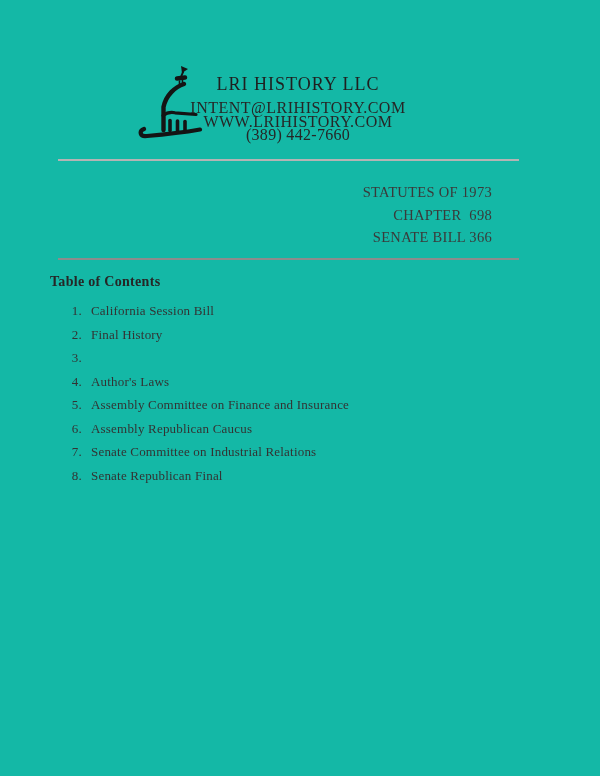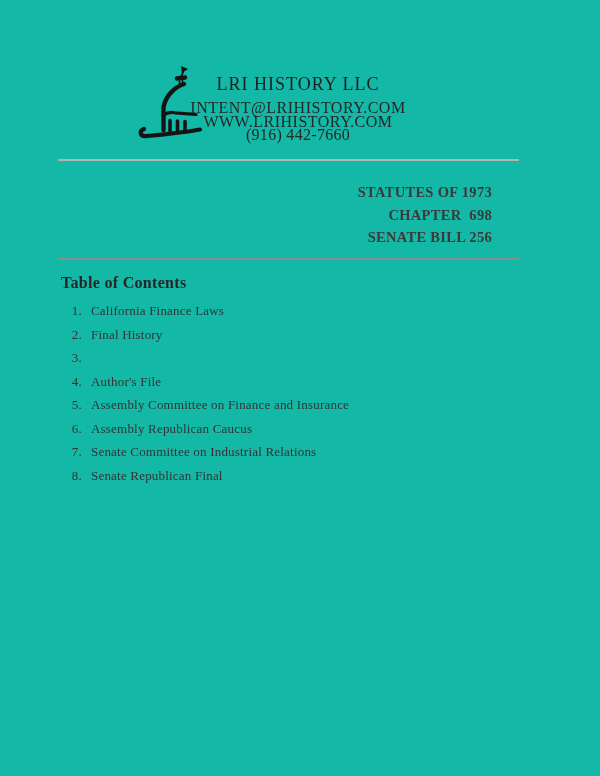--- a/index.html
+++ b/index.html
@@ -68,34 +68,34 @@
     background: #8c8c8c;
   }
 
   
   .reference {
     position: absolute;
     top: 181px;
     left: 0;
     right: 108px;
     text-align: right;
-    font-weight: bold;
+    font-weight: normal;
     font-size: 14.5px;
     line-height: 22.5px;
     letter-spacing: 0.3px;
     color: #3a3a3a;
   }
   .reference .ref-line { white-space: pre; }
 
   
   .toc-title {
     position: absolute;
-    left: 61px;
+    left: 50px;
     top: 274px;
-    font-size: 16px;
+    font-size: 14px;
     font-weight: bold;
     letter-spacing: 0.3px;
     color: #262626;
     margin: 0;
   }
   .toc-list {
     position: absolute;
     left: 57px;
     top: 304px;
     margin: 0;
@@ -143,49 +143,49 @@
       <path d="M47,59.5 v10" stroke-width="3.6"></path>
 
       <path d="M6,67 C1,69 1.5,75 9,74 C27,72.5 45,70.5 62,67.5" stroke-width="4.2"></path>
     </svg>
   </div>
 
   <div class="letterhead-text">
     <div class="company">LRI HISTORY LLC</div>
     <div class="contact-line">INTENT@LRIHISTORY.COM</div>
     <div class="contact-line">WWW.LRIHISTORY.COM</div>
-    <div class="contact-line phone">(916) 442-7660</div>
+    <div class="contact-line phone">(389) 442-7660</div>
   </div>
 
   <div class="rule rule-top"></div>
 
   <div class="reference">
     <div class="ref-line">STATUTES OF 1973</div>
     <div class="ref-line">CHAPTER  698</div>
-    <div class="ref-line">SENATE BILL 256</div>
+    <div class="ref-line">SENATE BILL 366</div>
   </div>
 
   <div class="rule rule-bottom"></div>
 
   <h2 class="toc-title">Table of Contents</h2>
   <ol class="toc-list">
       <li>
         <span class="toc-num">1.</span>
-        <span class="toc-label">California Finance Laws</span>
+        <span class="toc-label">California Session Bill</span>
       </li>
       <li>
         <span class="toc-num">2.</span>
         <span class="toc-label">Final History</span>
       </li>
       <li>
         <span class="toc-num">3.</span>
       </li>
       <li>
         <span class="toc-num">4.</span>
-        <span class="toc-label">Author's File</span>
+        <span class="toc-label">Author's Laws</span>
       </li>
       <li>
         <span class="toc-num">5.</span>
         <span class="toc-label">Assembly Committee on Finance and Insurance</span>
       </li>
       <li>
         <span class="toc-num">6.</span>
         <span class="toc-label">Assembly Republican Caucus</span>
       </li>
       <li>

